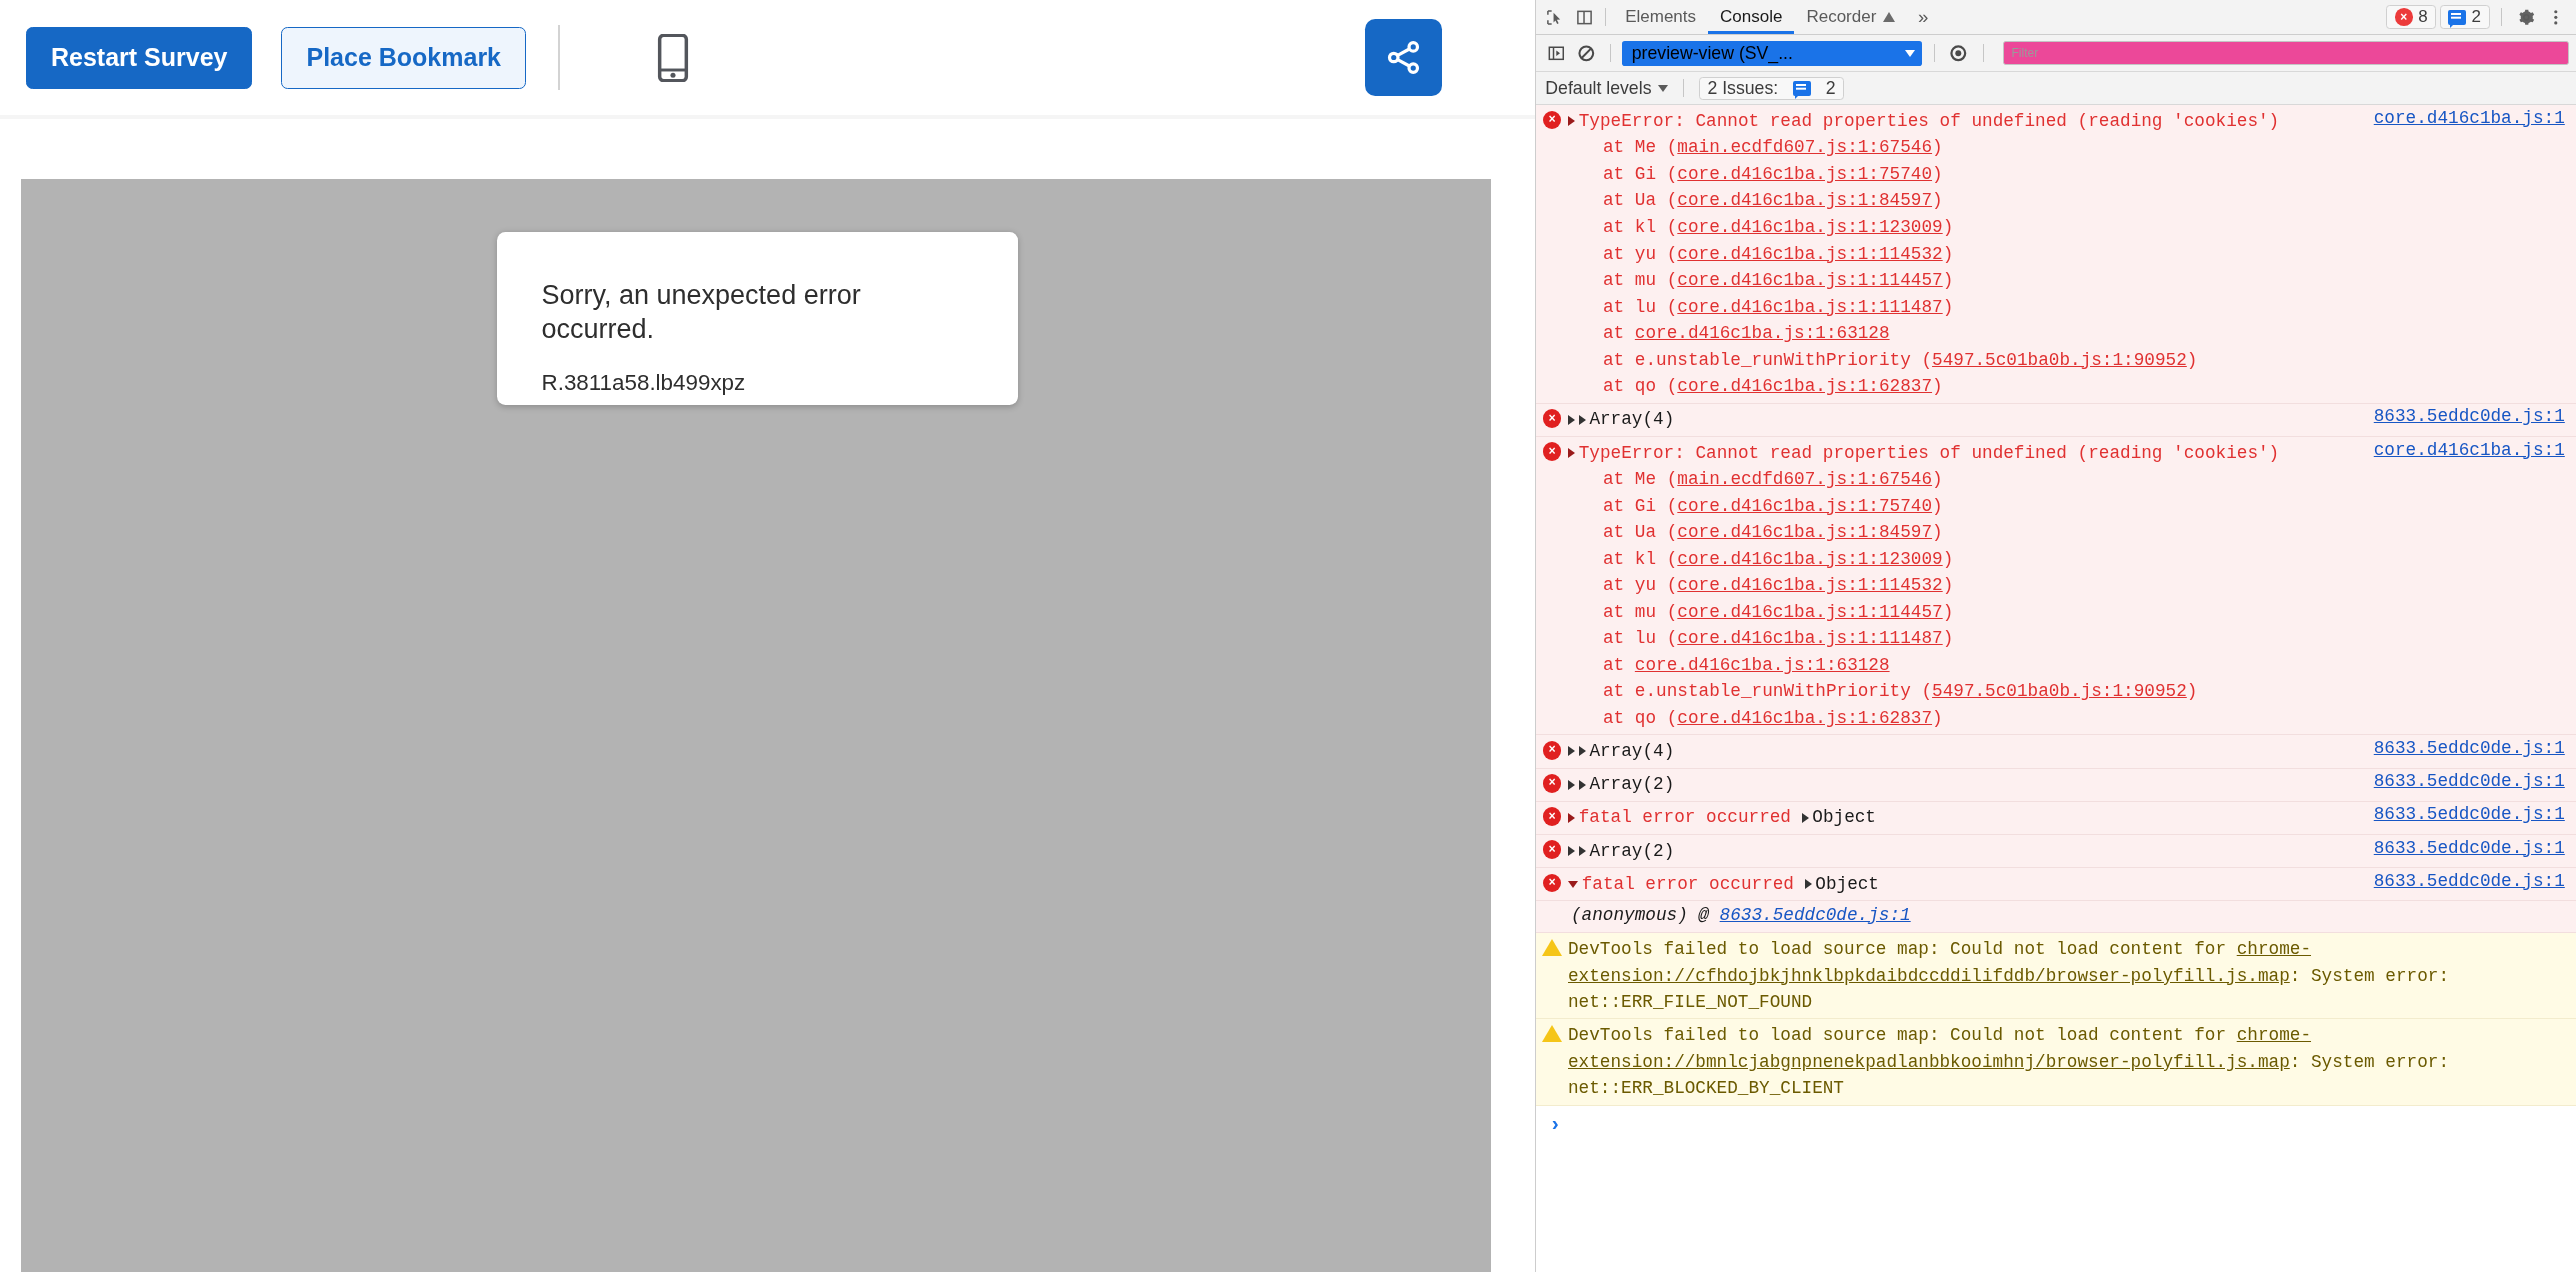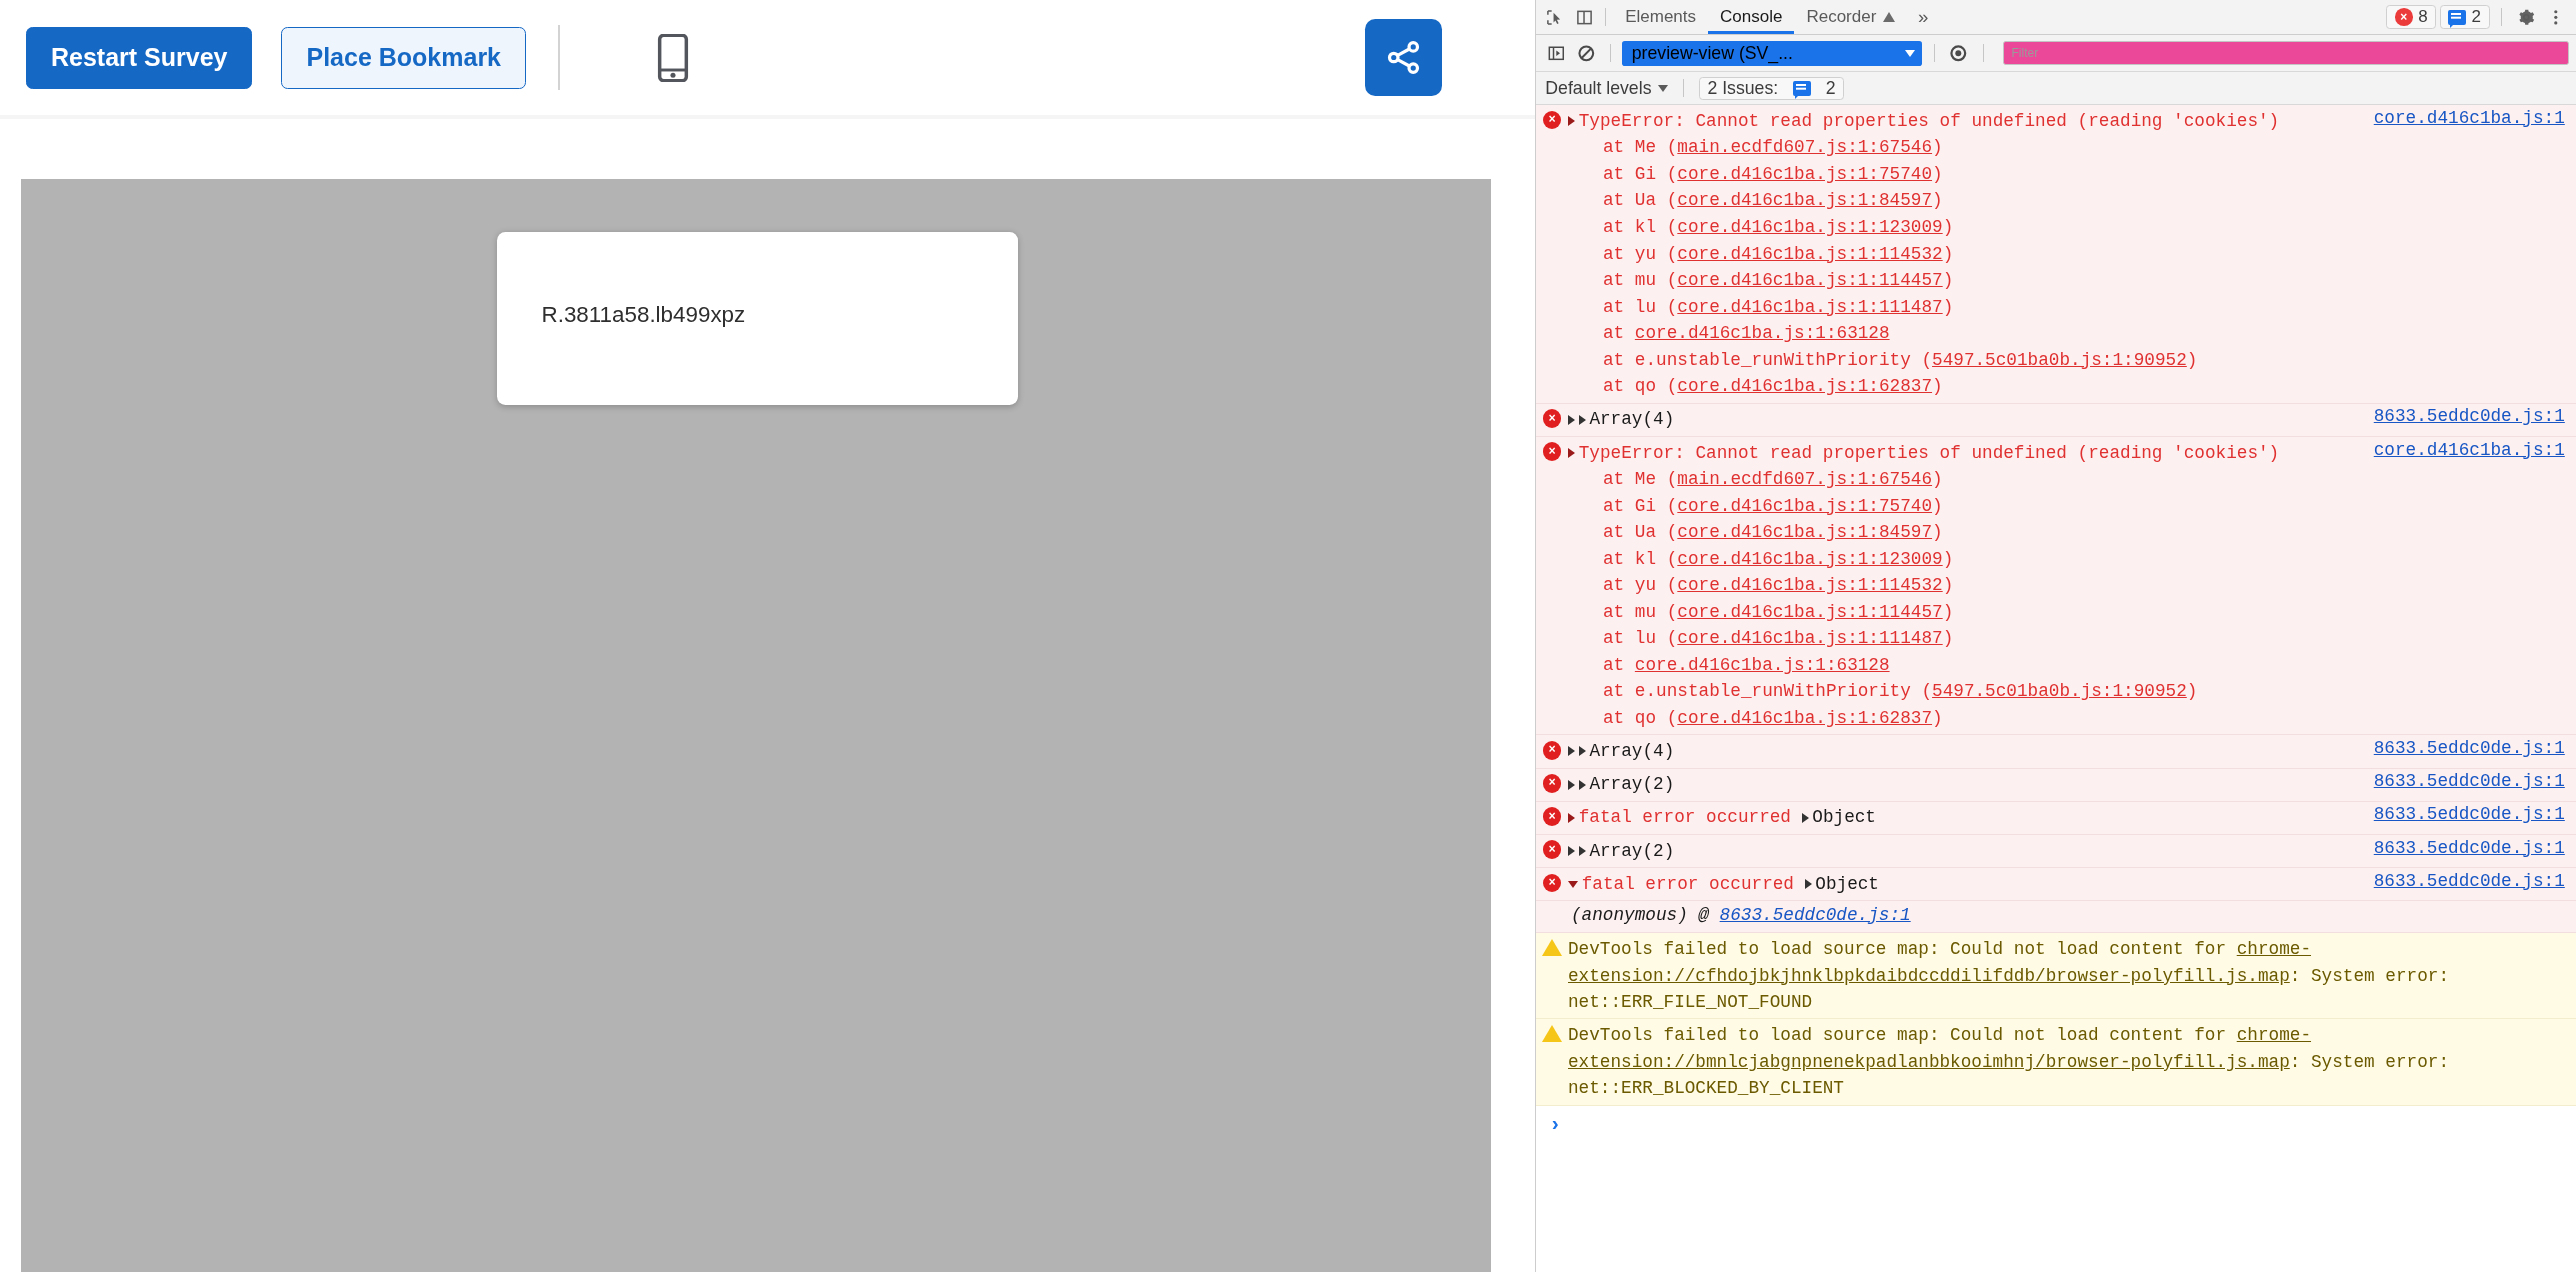--- a/index.html
+++ b/index.html
@@ -371,20 +371,21 @@
           <line x1="8.4" y1="10.7" x2="15.6" y2="6.8" stroke="#ffffff" stroke-width="2"></line>
           <line x1="8.4" y1="13.3" x2="15.6" y2="17.2" stroke="#ffffff" stroke-width="2"></line>
         </svg>
       </button>
     </div>
 
     <div class="hairline"></div>
 
     <div class="preview-canvas">
       <div class="error-card">
+        <div class="error-title">Sorry, an unexpected error occurred.</div>
         <div class="error-code">R.3811a58.lb499xpz</div>
       </div>
     </div>
   </div>
 
   <div class="devtools">
 
     <div class="dt-tabbar">
       <div class="dt-tb-icons">
         <div class="dt-icon-sq">

